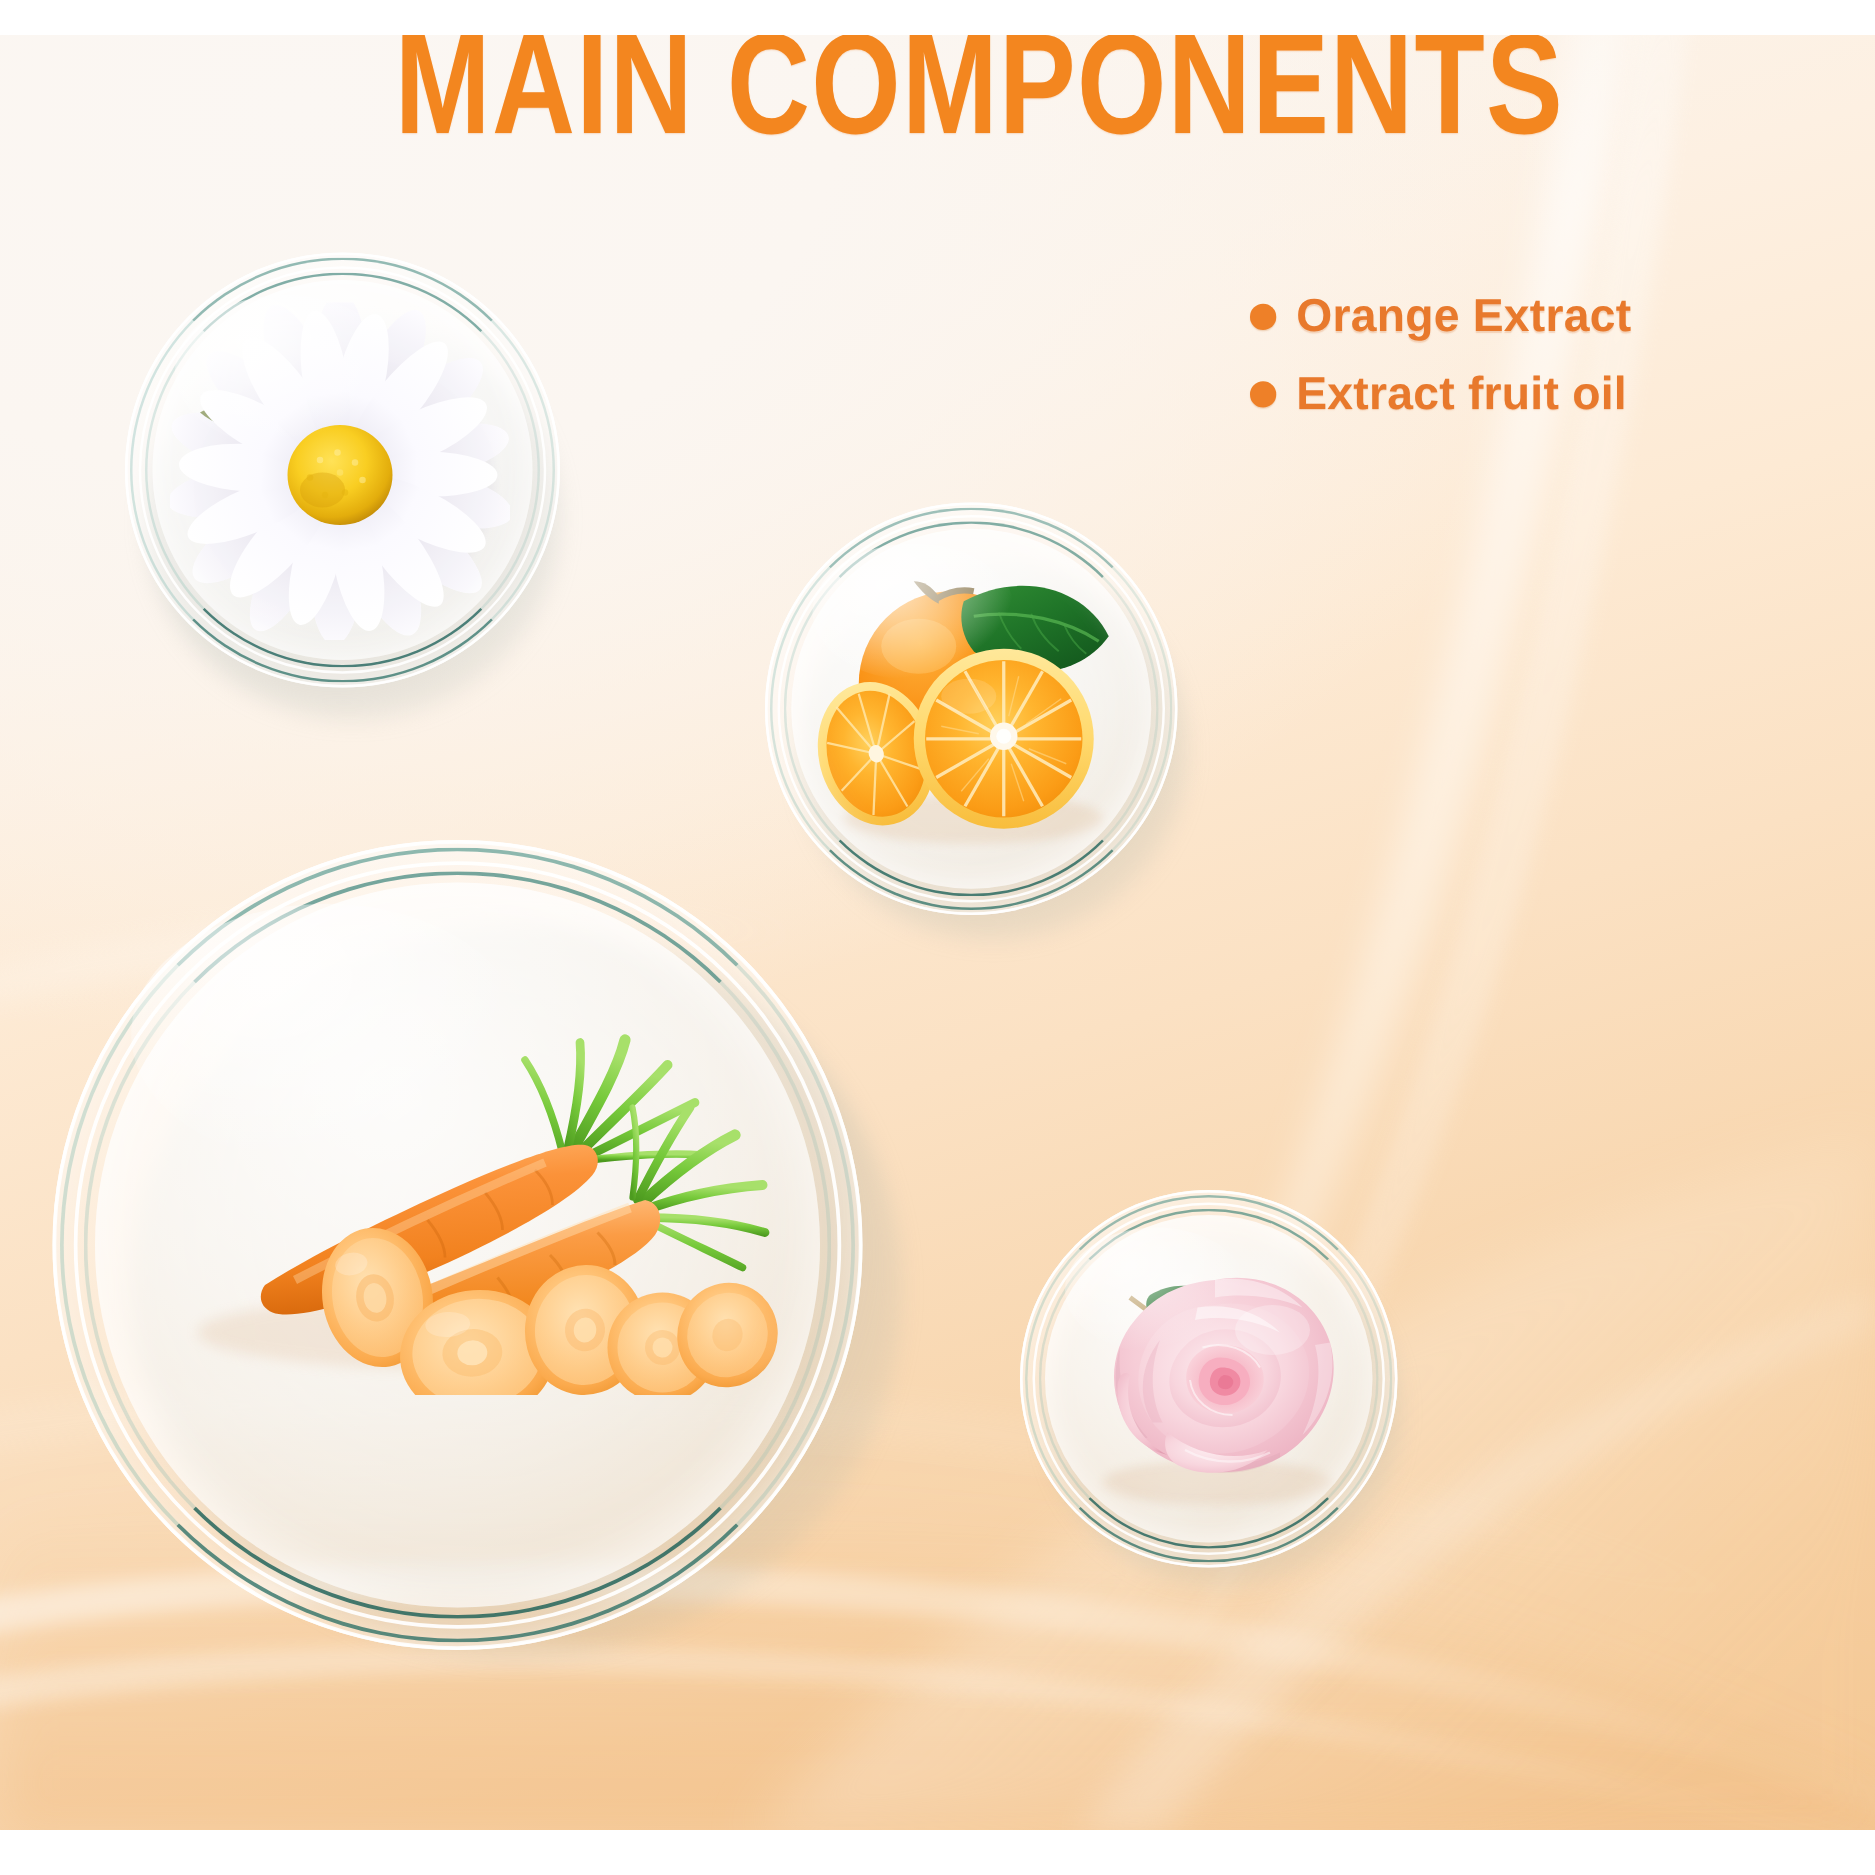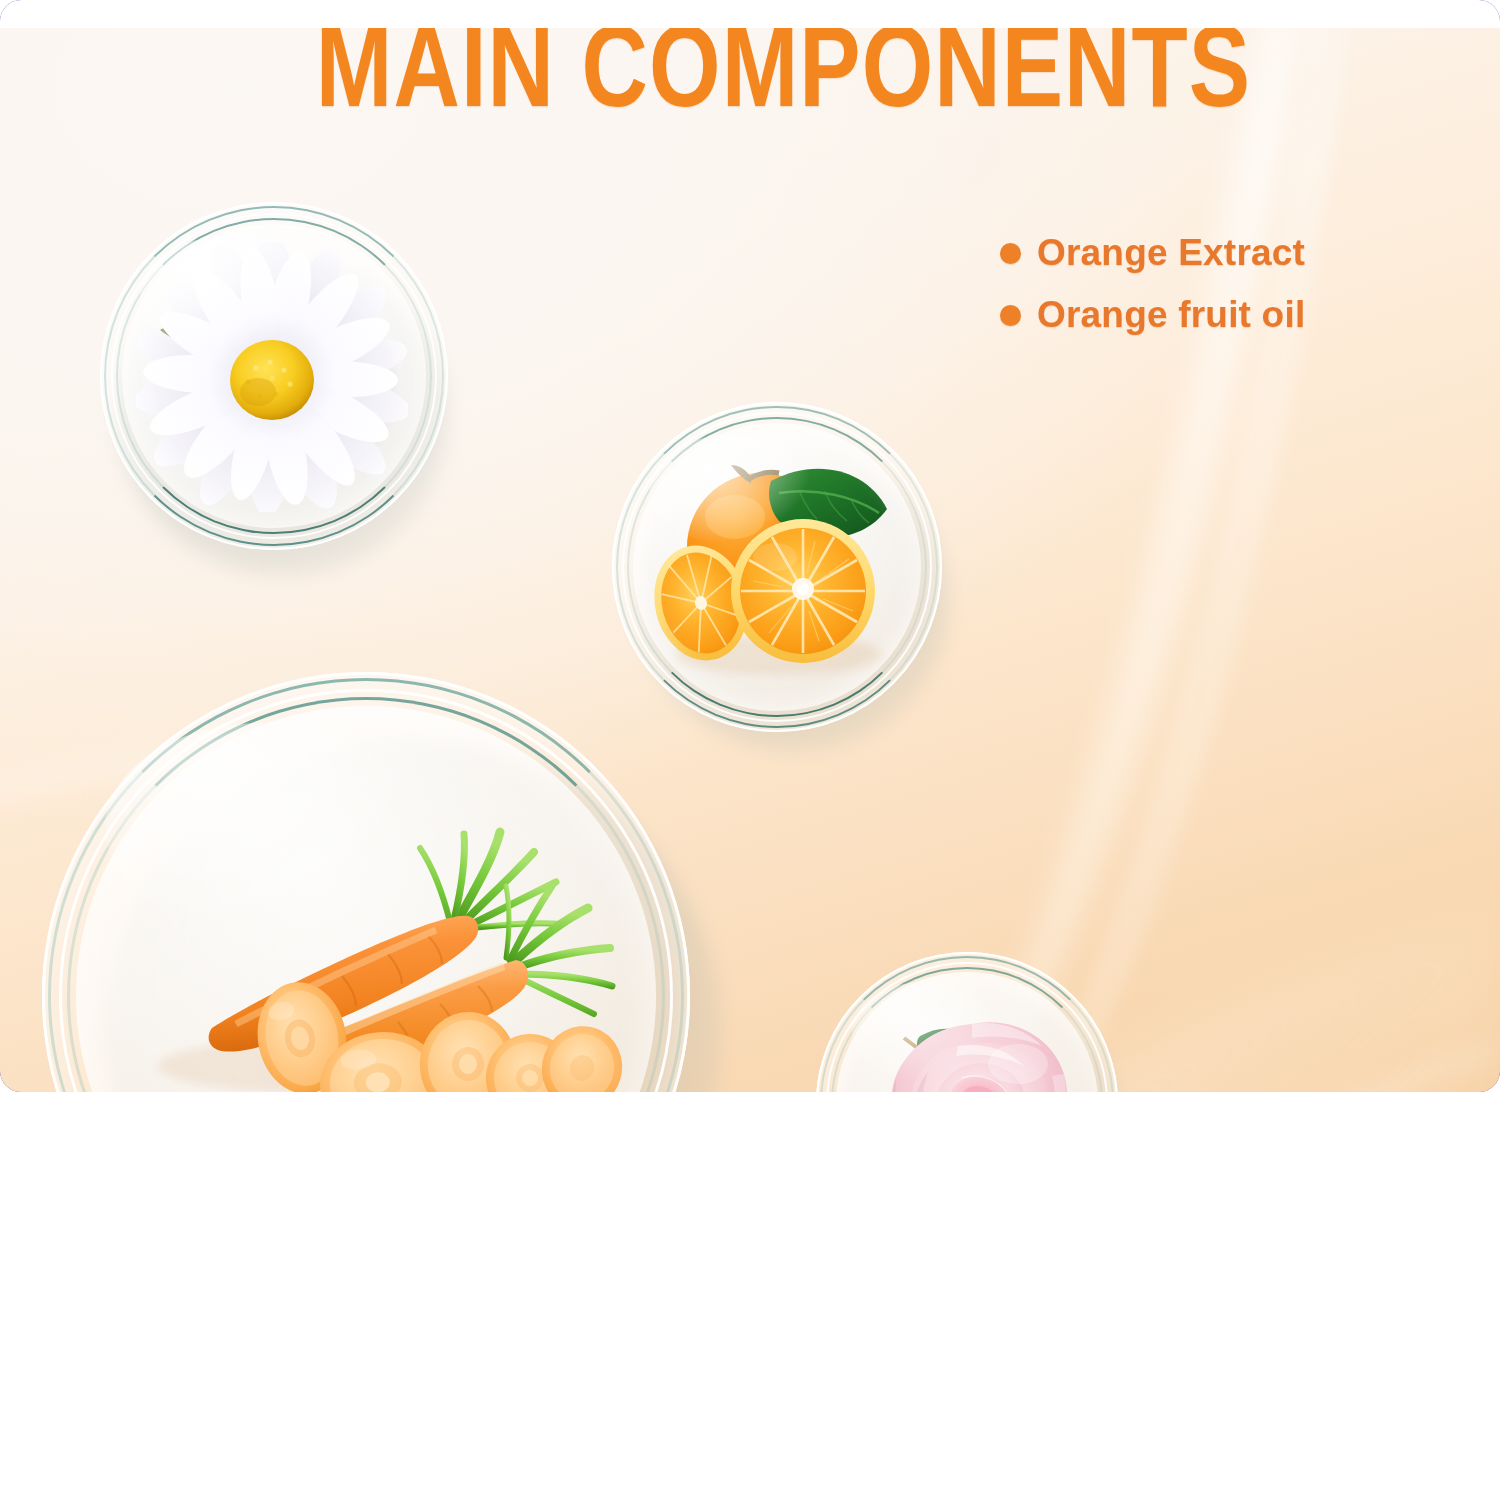--- a/index.html
+++ b/index.html
@@ -6,24 +6,23 @@
     margin: 0;
     padding: 0;
     background: #ffffff;
   }
   body {
     font-family: "Liberation Sans", sans-serif;
   }
   #poster {
     position: relative;
     width: 1500px;
-    height: 1092px;
+    height: 1464px;
     overflow: hidden;
     background: #4c1d95;
-    border-radius: 21px;
   }
   
   .bg-plate {
     position: absolute;
     left: 0;
     top: 28px;
     width: 1500px;
     height: 1440px;
     background:
       radial-gradient(130% 95% at 16% 4%, #fbf7f3 0%, #fbf6f1 22%, rgba(251,243,233,0) 55%),
@@ -242,21 +241,21 @@
 
   <div class="title"><span>MAIN COMPONENTS</span></div>
 
   <div class="bullets">
     <div class="bullet-row">
       <span class="bullet-dot"></span>
       <span class="bullet-label">Orange Extract</span>
     </div>
     <div class="bullet-row">
       <span class="bullet-dot"></span>
-      <span class="bullet-label">Orange fruit oil</span>
+      <span class="bullet-label">Extract fruit oil</span>
     </div>
   </div>
 
   <div class="dish-shadow" style="left:118px; top:258px; width:330px; height:318px;"></div>
   <div class="dish" style="left:100px; top:202px; width:348px; height:348px;">
     <div class="dish-glass"></div>
 
     <div class="ring" style="inset:0; border-width:2.5px; border-color:rgba(255,255,255,0.85);"></div>
     <div class="ring" style="inset:4px; border-width:2.5px; border-color:rgba(62,134,124,0.55) rgba(120,180,170,0.25) rgba(40,110,100,0.72) rgba(110,175,165,0.3);"></div>
     <div class="ring" style="inset:11px; border-width:2px; border-color:rgba(255,255,255,0.9);"></div>

